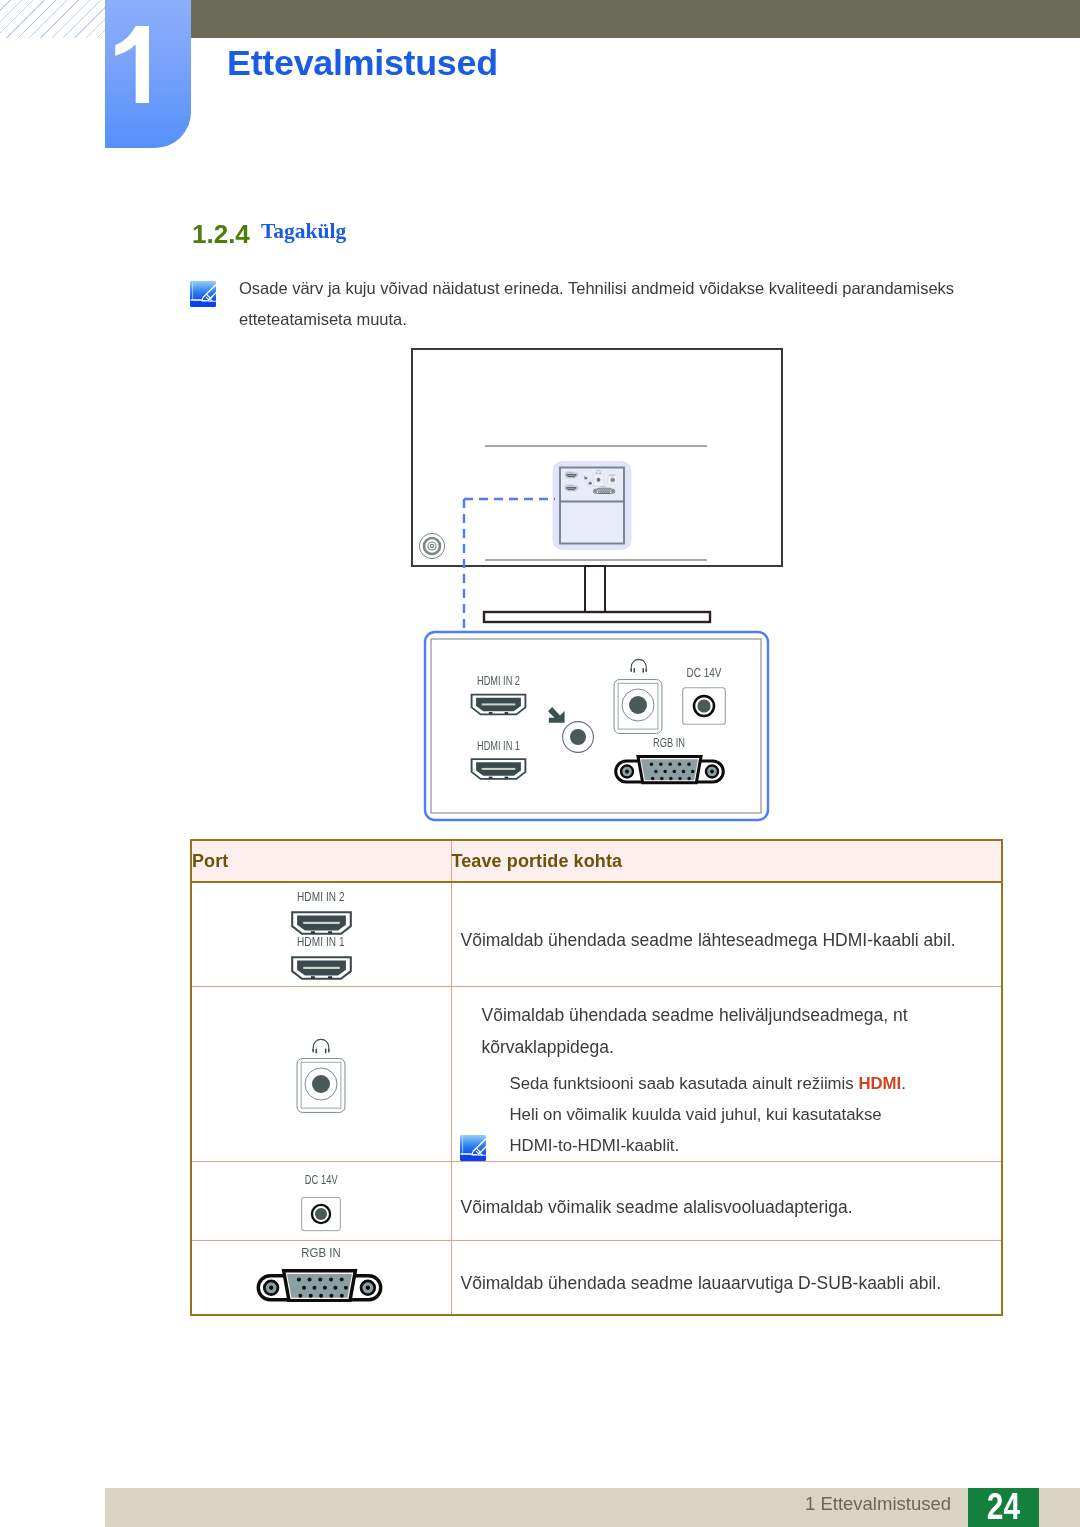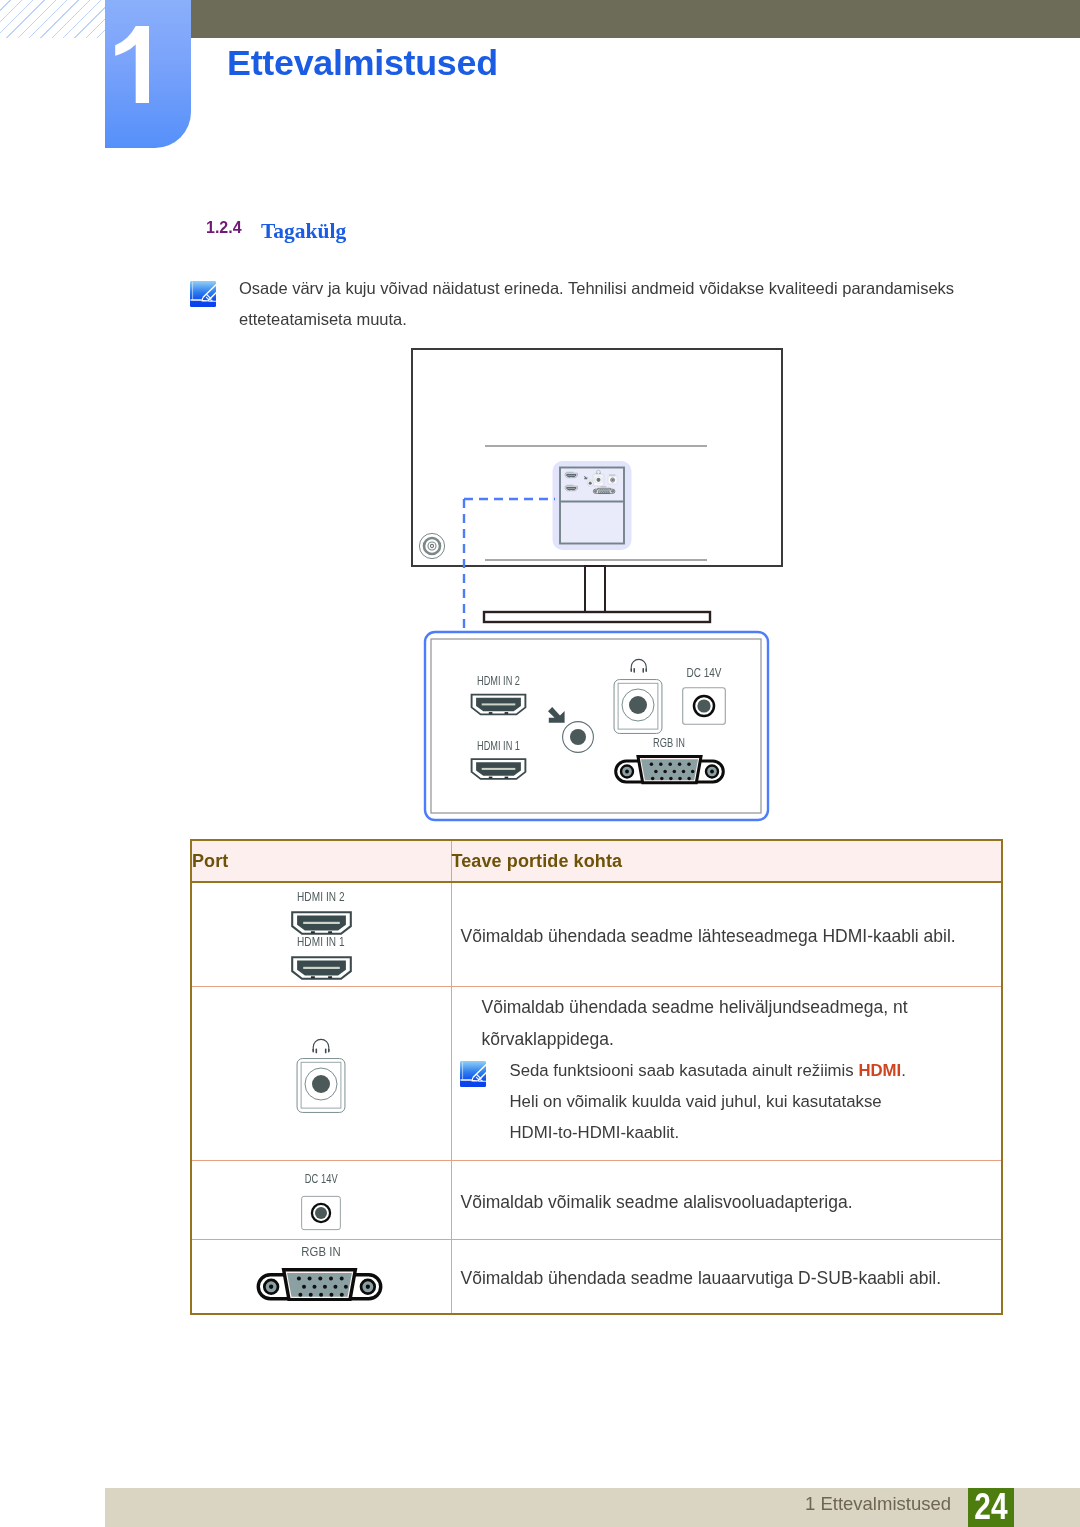--- a/index.html
+++ b/index.html
@@ -15,21 +15,21 @@
   .topbar{position:absolute;left:190px;top:0;width:890px;height:38px;background:#6d6c58;}
   .chapnum{position:absolute;left:105px;top:0;width:86px;height:148px;
      background:linear-gradient(180deg,#8aaffa 0%,#7aa3fa 42%,#5590fa 100%);
      border-bottom-right-radius:36px;}
   .chapnumglyph{position:absolute;left:0;top:0;width:86px;height:148px;}
   .sr{position:absolute;width:1px;height:1px;overflow:hidden;clip:rect(0 0 0 0);color:transparent;}
   .chaptitle{position:absolute;left:227px;top:43px;font-size:35.8px;color:#1a5ce3;
      font-weight:bold;letter-spacing:-0.25px;}
 
   
-  .secnum{position:absolute;left:206px;top:219px;font-size:16px;color:#701a75;font-weight:bold;}
+  .secnum{position:absolute;left:192px;top:219px;font-size:26px;color:#4d7c0f;font-weight:bold;}
   .sectitle{position:absolute;left:261px;top:219px;font-size:21.5px;color:#1a5ce3;font-weight:bold;font-family:Liberation Serif, serif;}
 
   
   .noteicon{position:absolute;left:190px;top:281px;width:26px;height:26px;}
   .notetext{position:absolute;left:239px;top:273px;width:740px;font-size:16.5px;
      line-height:31px;color:#3b3b3b;}
 
   
   .figure{position:absolute;left:400px;top:340px;width:400px;height:490px;}
 
@@ -39,40 +39,40 @@
   .tbl td,.tbl th{border:1px solid #e5a183;padding:0;vertical-align:middle;box-sizing:border-box;}
   .tbl .hd{background:#fcefee;height:42px;font-size:18px;color:#6d5208;font-weight:bold;
        text-align:left;letter-spacing:.1px;}
   .tbl th{border-top:2px solid #95731f;border-bottom:2px solid #95731f;}
   .tbl tr:last-child td{border-bottom:2px solid #95731f;}
   .tbl td:first-child,.tbl th:first-child{border-left:2px solid #95731f;width:260px;}
   .tbl{box-sizing:border-box;}
   .tbl td:last-child,.tbl th:last-child{border-right:2px solid #95731f;}
   .cellport{text-align:center;}
   .tbl td.hpcell{vertical-align:top;padding-top:6px;}
-  .tbl td.cellinfo{font-size:17.5px;color:#3b3b3b;line-height:32px;padding:4px 0 0 9px;}
+  .tbl td.cellinfo{font-size:17.5px;color:#3b3b3b;line-height:32px;padding:12px 0 0 9px;}
   .portlabel{font-size:12.6px;color:#4e5a5c;letter-spacing:.1px;text-align:center;
       font-weight:normal;line-height:14px;}
   .cellport svg{display:block;margin:0 auto;}
-  .subnote{display:flex;}
+  .subnote{display:flex;margin-top:5px;align-items:flex-end;}
   .subnoteicon{width:26px;height:26px;flex:none;margin-top:6px;margin-left:-1px;}
   .subnotebody{margin-left:24px;font-size:16.8px;line-height:31px;}
   .hl{color:#cf4520;font-weight:bold;}
   .hpwrap{display:flex;flex-direction:column;align-items:center;}
   .stack{display:flex;flex-direction:column;align-items:center;}
   .gap{margin-top:0px;}
   .up2{position:relative;top:1px;}
 
   .w430{width:470px;margin-left:21px;}
 
   
   .footbar{position:absolute;left:105px;top:1488px;width:975px;height:39px;background:#d9d5c2;}
   .foottext{position:absolute;left:0;width:951px;text-align:right;top:1493px;font-size:18.5px;
       color:#6e6653;font-weight:normal;}
-  .pagebox{position:absolute;left:968px;top:1488px;width:46px;height:39px;background:#4d7c0f;}
+  .pagebox{position:absolute;left:968px;top:1488px;width:71px;height:39px;background:#15803d;}
   .pagebox span{position:absolute;left:0;right:0;top:-2px;text-align:center;font-size:36px;
       color:#fff;font-weight:bold;transform:scaleX(0.83);}
 </style>
 </head>
 <body>
 
 <div class="page">
   <svg width="0" height="0" style="position:absolute" aria-hidden="true">
     <defs>
 

